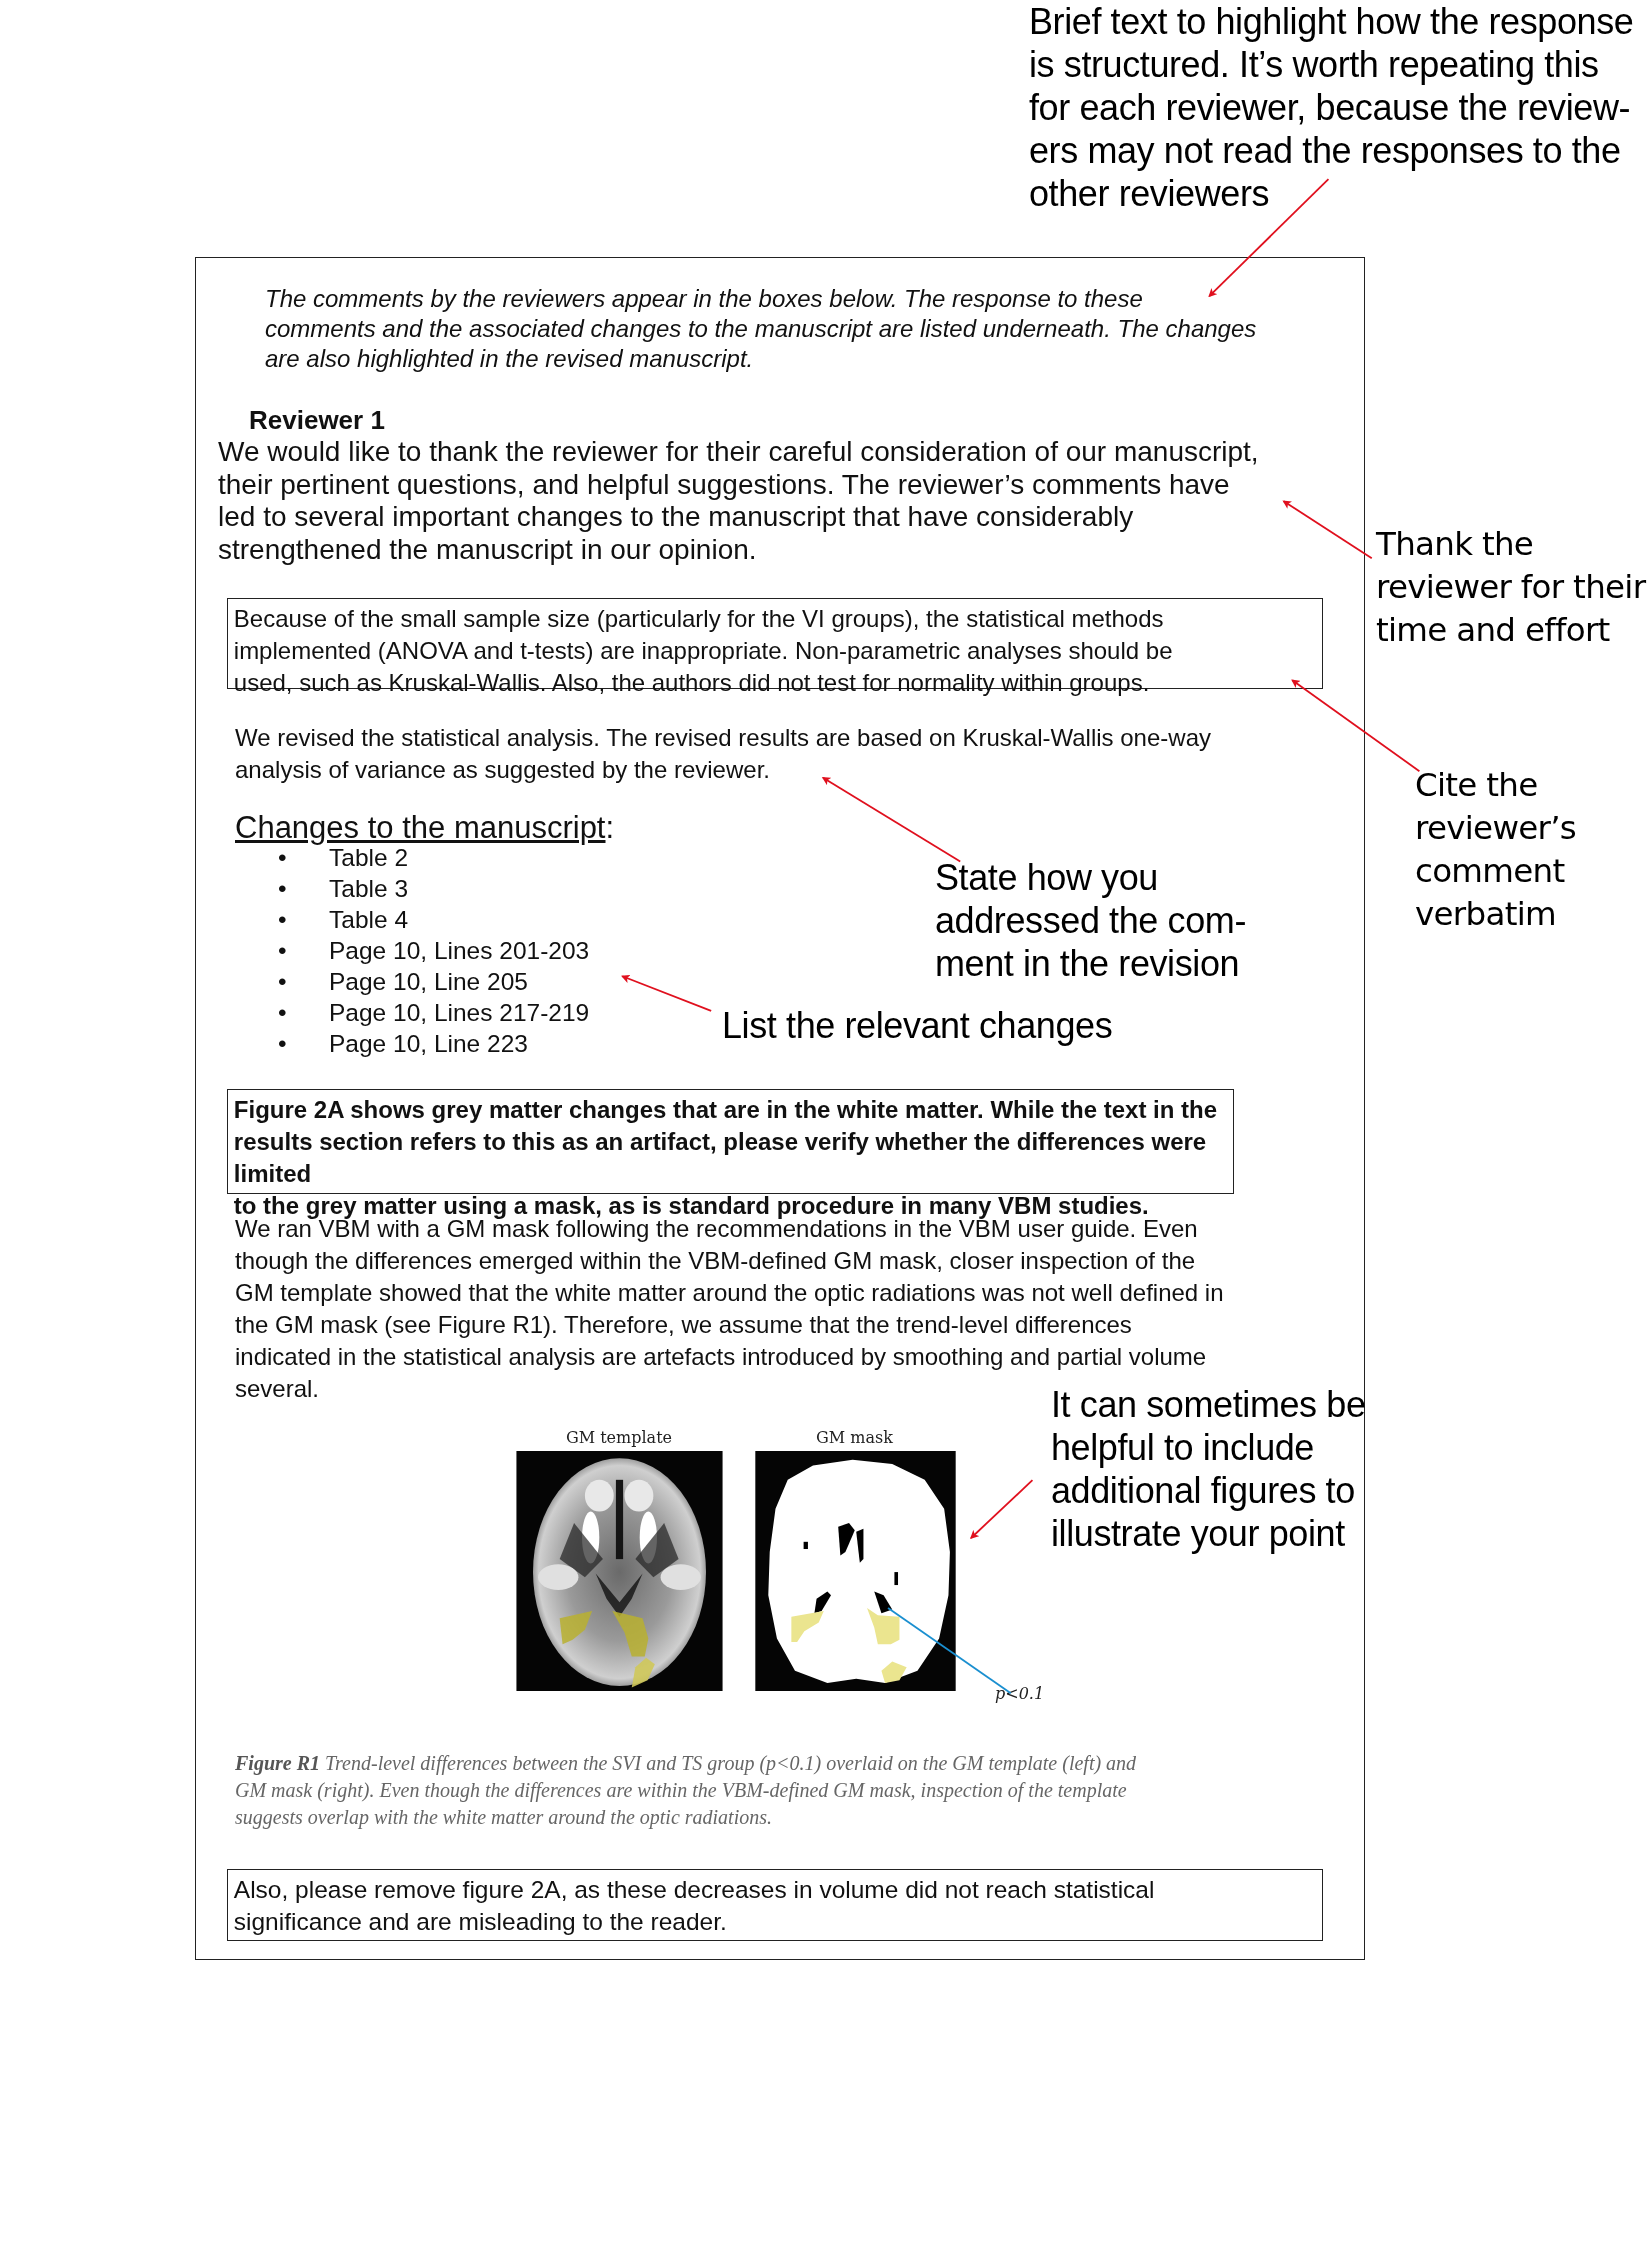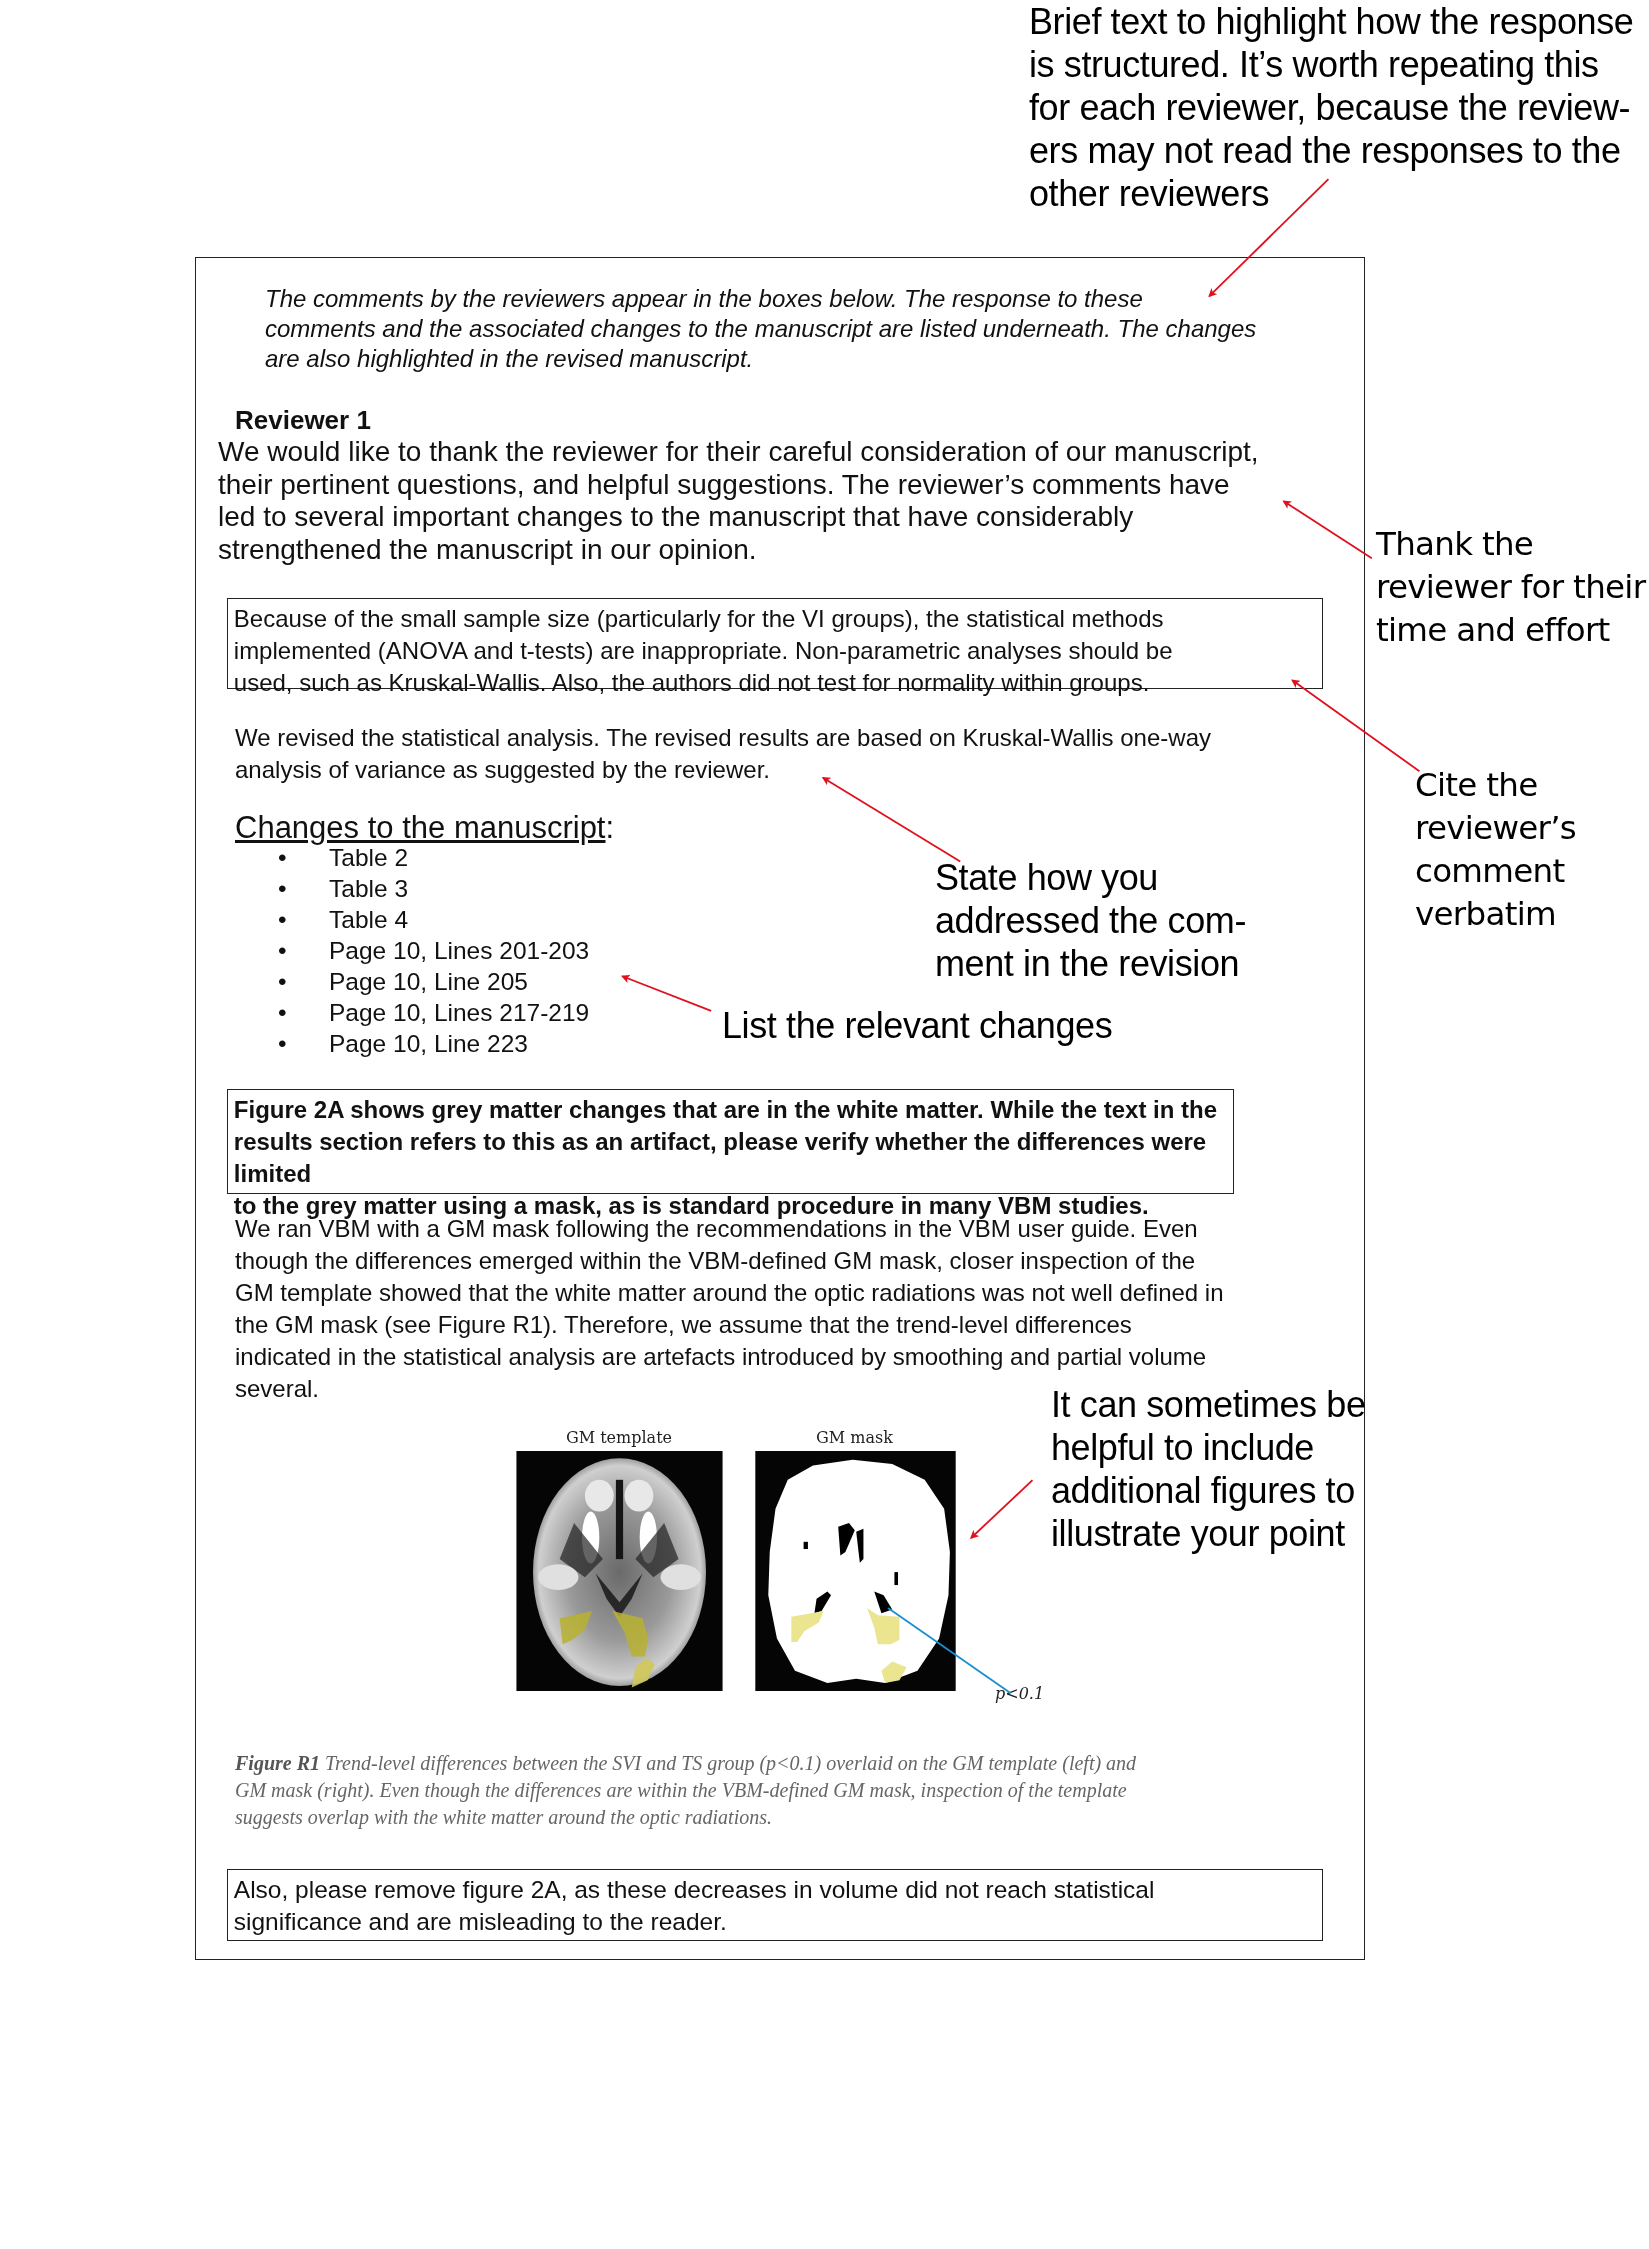--- a/index.html
+++ b/index.html
@@ -4,21 +4,21 @@
 <style>
   html, body { margin:0; padding:0; background:#ffffff; }
   body { width:1649px; height:2250px; position:relative; overflow:hidden; font-family:"Liberation Sans", sans-serif; color:#111; }
   .abs { position:absolute; }
   .note { position:absolute; font-family:"DejaVu Sans", sans-serif; font-size:32.5px; line-height:43px; color:#000; letter-spacing:-0.7px; }
   .note.condensed { font-family:"Liberation Sans Narrow","Liberation Sans", sans-serif; font-size:36px; letter-spacing:-0.4px; }
   .page { position:absolute; left:195px; top:257px; width:1170px; height:1703px; border:1.4px solid #222; box-sizing:border-box; }
   .doc-text { position:absolute; font-size:25px; line-height:32px; color:#111; }
   .italic { font-style:italic; }
   .comment-box { position:absolute; border:1.4px solid #222; box-sizing:border-box; padding:4.3px 5.8px; font-size:24px; line-height:32px; }
-  .heading { font-weight:bold; font-size:26px; }
+  .heading { font-weight:bold; font-size:26px;margin-left:14px; }
   .changes-list { list-style:none; margin:0; padding:0; }
   .changes-list li { position:relative; padding-left:94px; font-size:24.5px; line-height:31px; }
   .changes-list li .bullet { position:absolute; left:43px; top:0; }
   .u { text-decoration:underline; }
   .panel-title { position:absolute; font-family:"DejaVu Serif", serif; font-size:16px; color:#222; text-align:center; }
   .caption { position:absolute; font-family:"Liberation Serif", serif; font-style:italic; font-size:20px; line-height:27px; color:#666; }
   .caption b { font-weight:bold; color:#555; }
   svg.overlay { position:absolute; left:0; top:0; pointer-events:none; }
 </style>
 </head>

